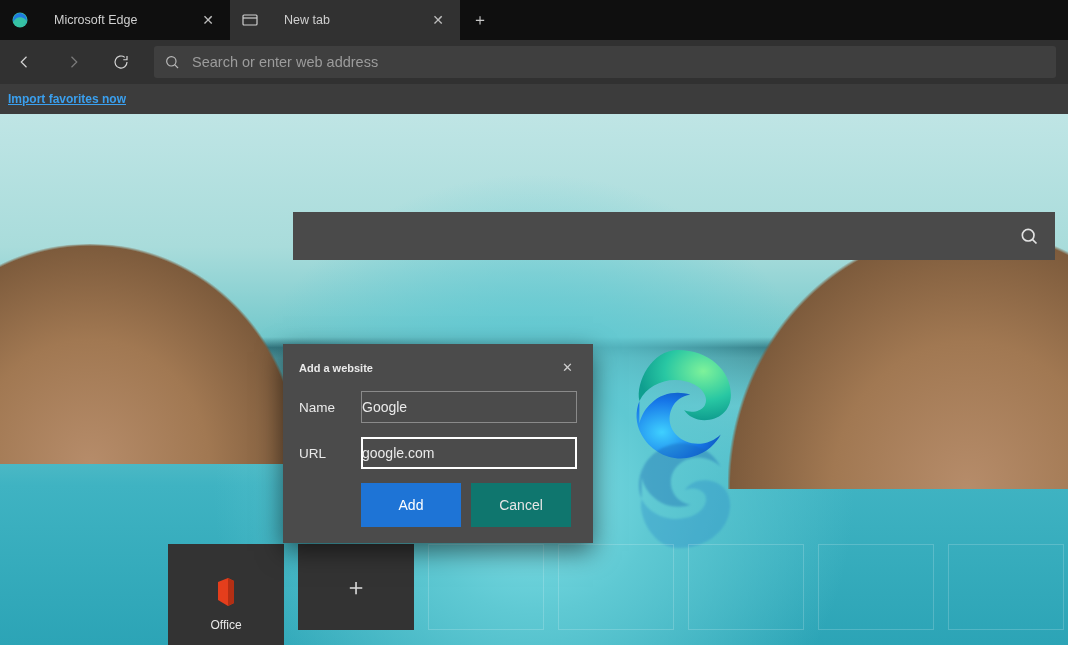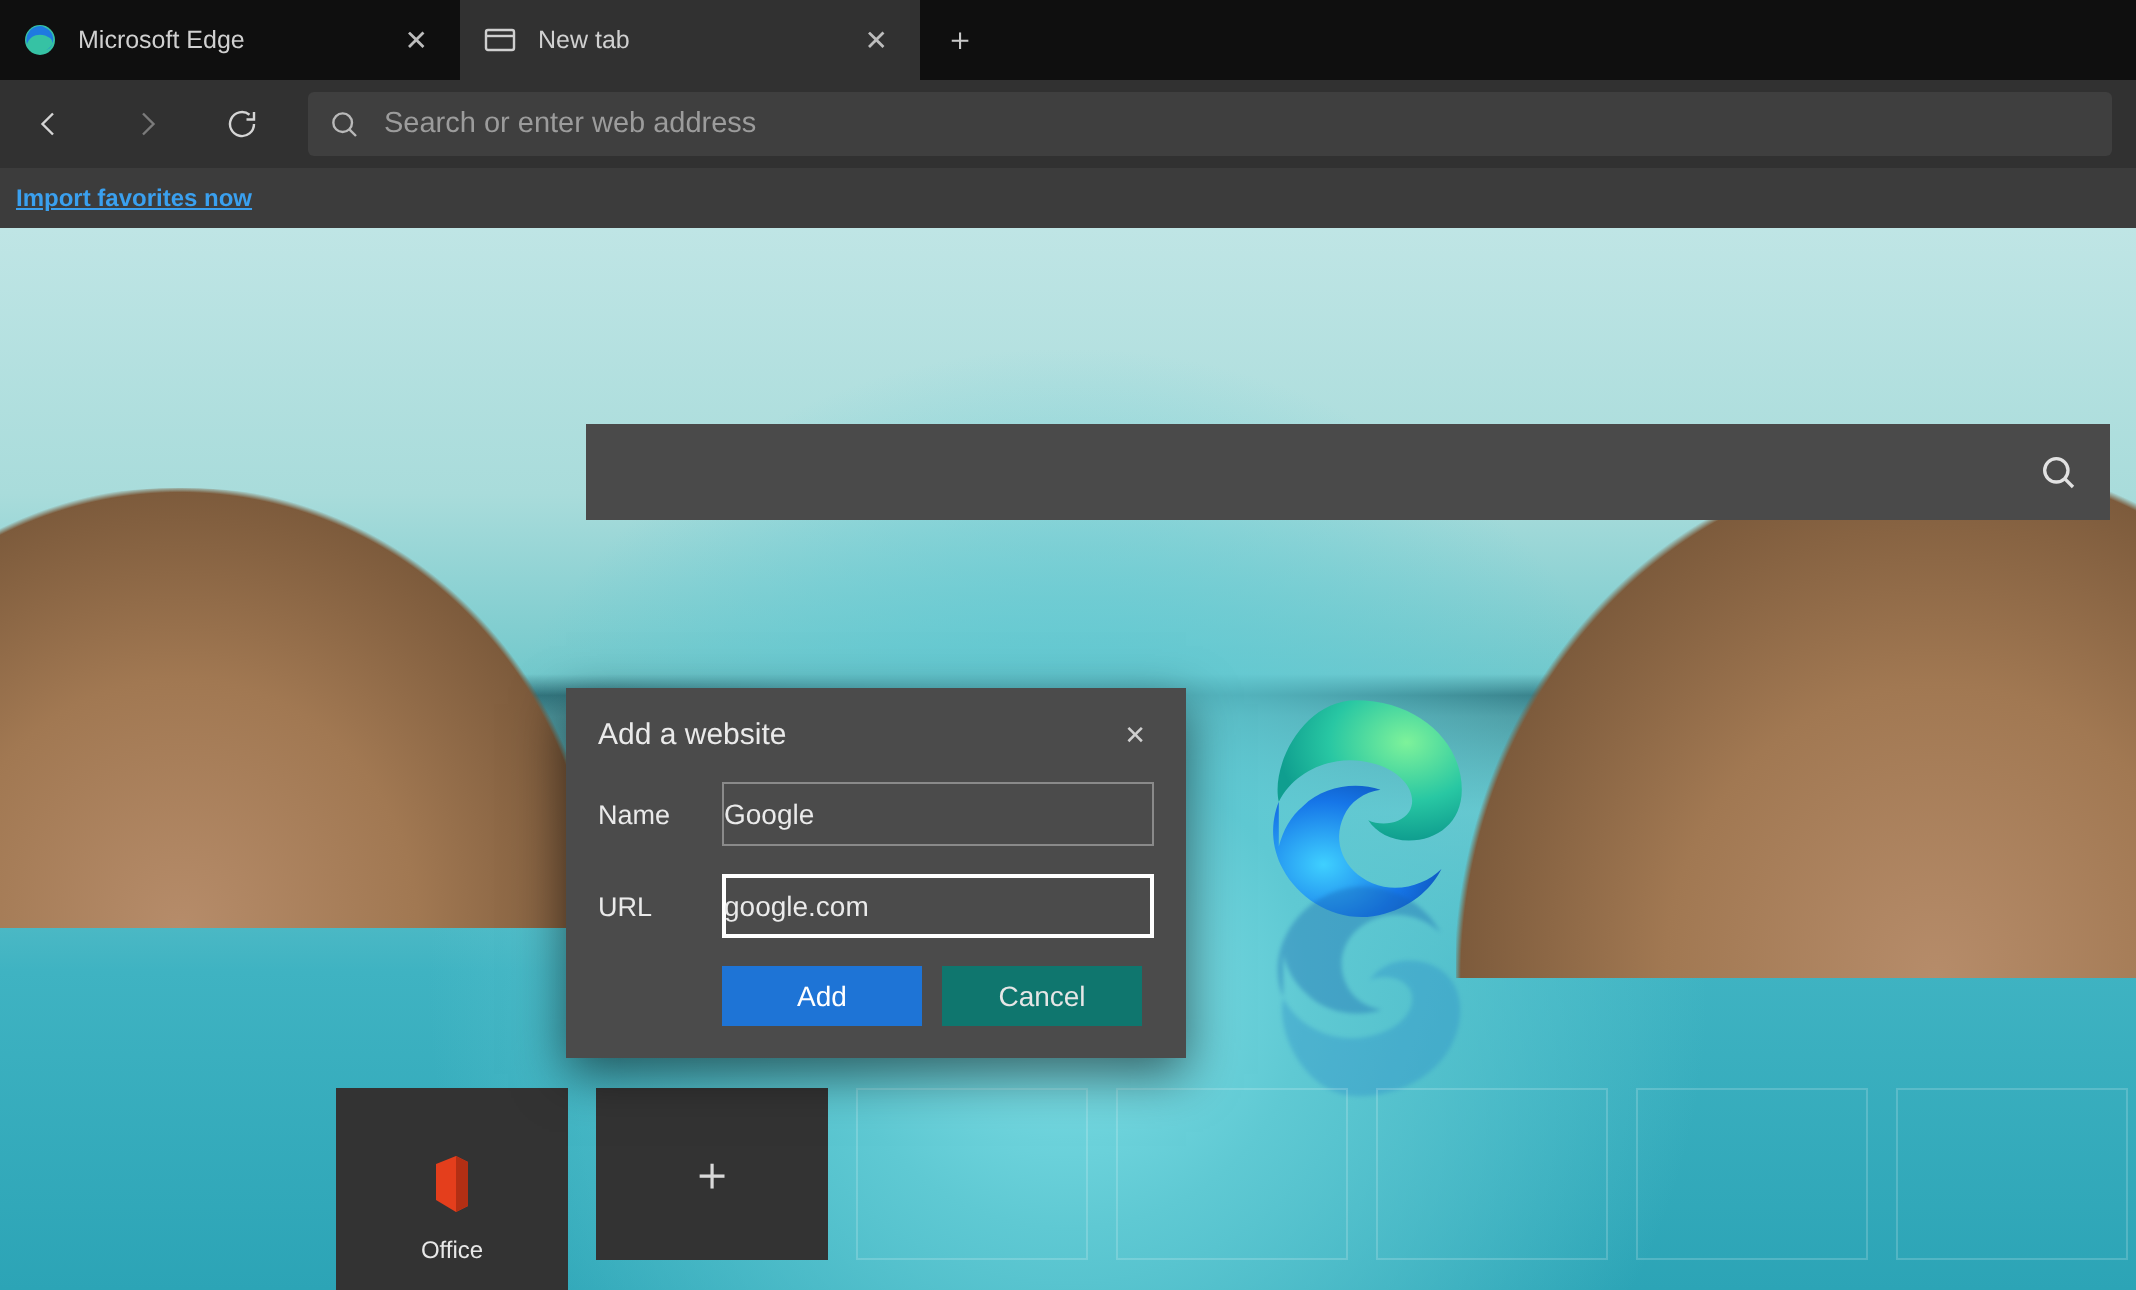--- a/index.html
+++ b/index.html
@@ -12,21 +12,21 @@
     display: flex;
     align-items: stretch;
   }
   .tab {
     display: flex;
     align-items: center;
     padding: 0 12px;
     min-width: 230px;
     color: #d0d0d0;
     font-size: 12.5px;
-    gap: 11px;
+    gap: 26px;
     position: relative;
     cursor: default;
   }
   .tab.inactive { background: #0f0f0f; }
   .tab.active   { background: #313131; }
   .tab .close {
     margin-left: auto;
     font-size: 14px;
     color: #bdbdbd;
     cursor: pointer;
@@ -180,21 +180,21 @@
     width: 310px;
     background: #4b4b4b;
     box-shadow: 0 8px 24px rgba(0,0,0,.55);
     padding: 14px 16px 16px 16px;
     color: #eaeaea;
   }
   .modal .title-row {
     display: flex; align-items: center;
     margin-bottom: 14px;
   }
-  .modal .title { font-size: 15px; font-weight: 400; }
+  .modal .title { font-size: 11px; font-weight: 700; }
   .modal .close-x {
     margin-left: auto;
     font-size: 13px;
     color: #cfcfcf;
     cursor: pointer;
     padding: 2px 4px;
   }
   .modal .row {
     display: flex; align-items: center;
     margin-bottom: 14px;
@@ -218,21 +218,21 @@
     box-shadow: inset 0 0 0 1px #ffffff;
   }
   .modal .btn-row {
     display: flex;
     gap: 10px;
     margin-top: 6px;
     padding-left: 62px;
   }
   .modal button {
     width: 100px;
-    height: 30px;
+    height: 44px;
     border: none;
     font-size: 14px;
     cursor: pointer;
   }
   .modal .primary   { background: #1e74d6; color: #fff; }
   .modal .secondary { background: #0f766e; color: #e6e6e6; }
 
   svg { display:block; }
 </style>
 </head>

